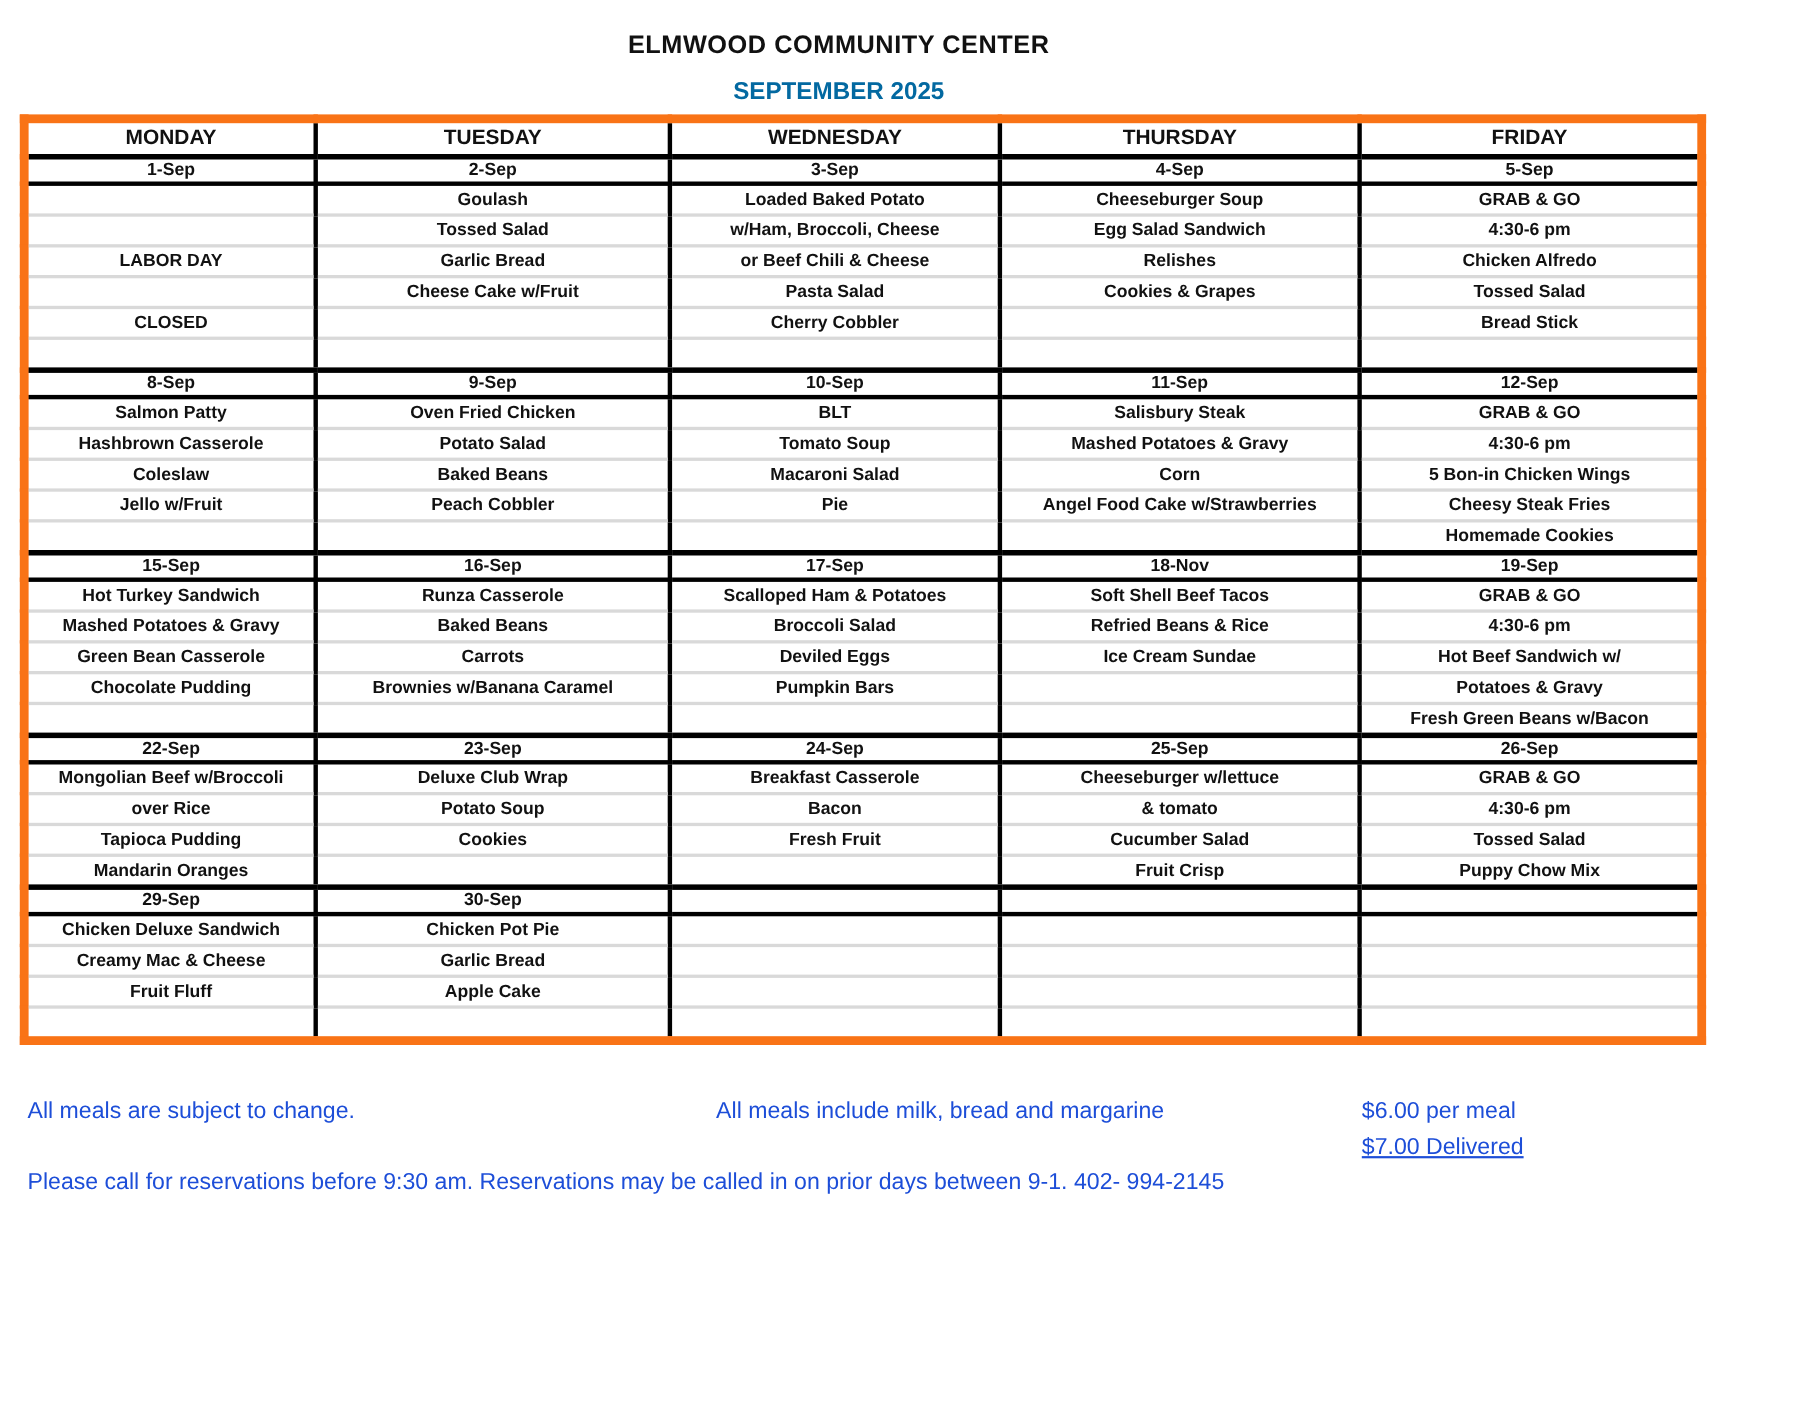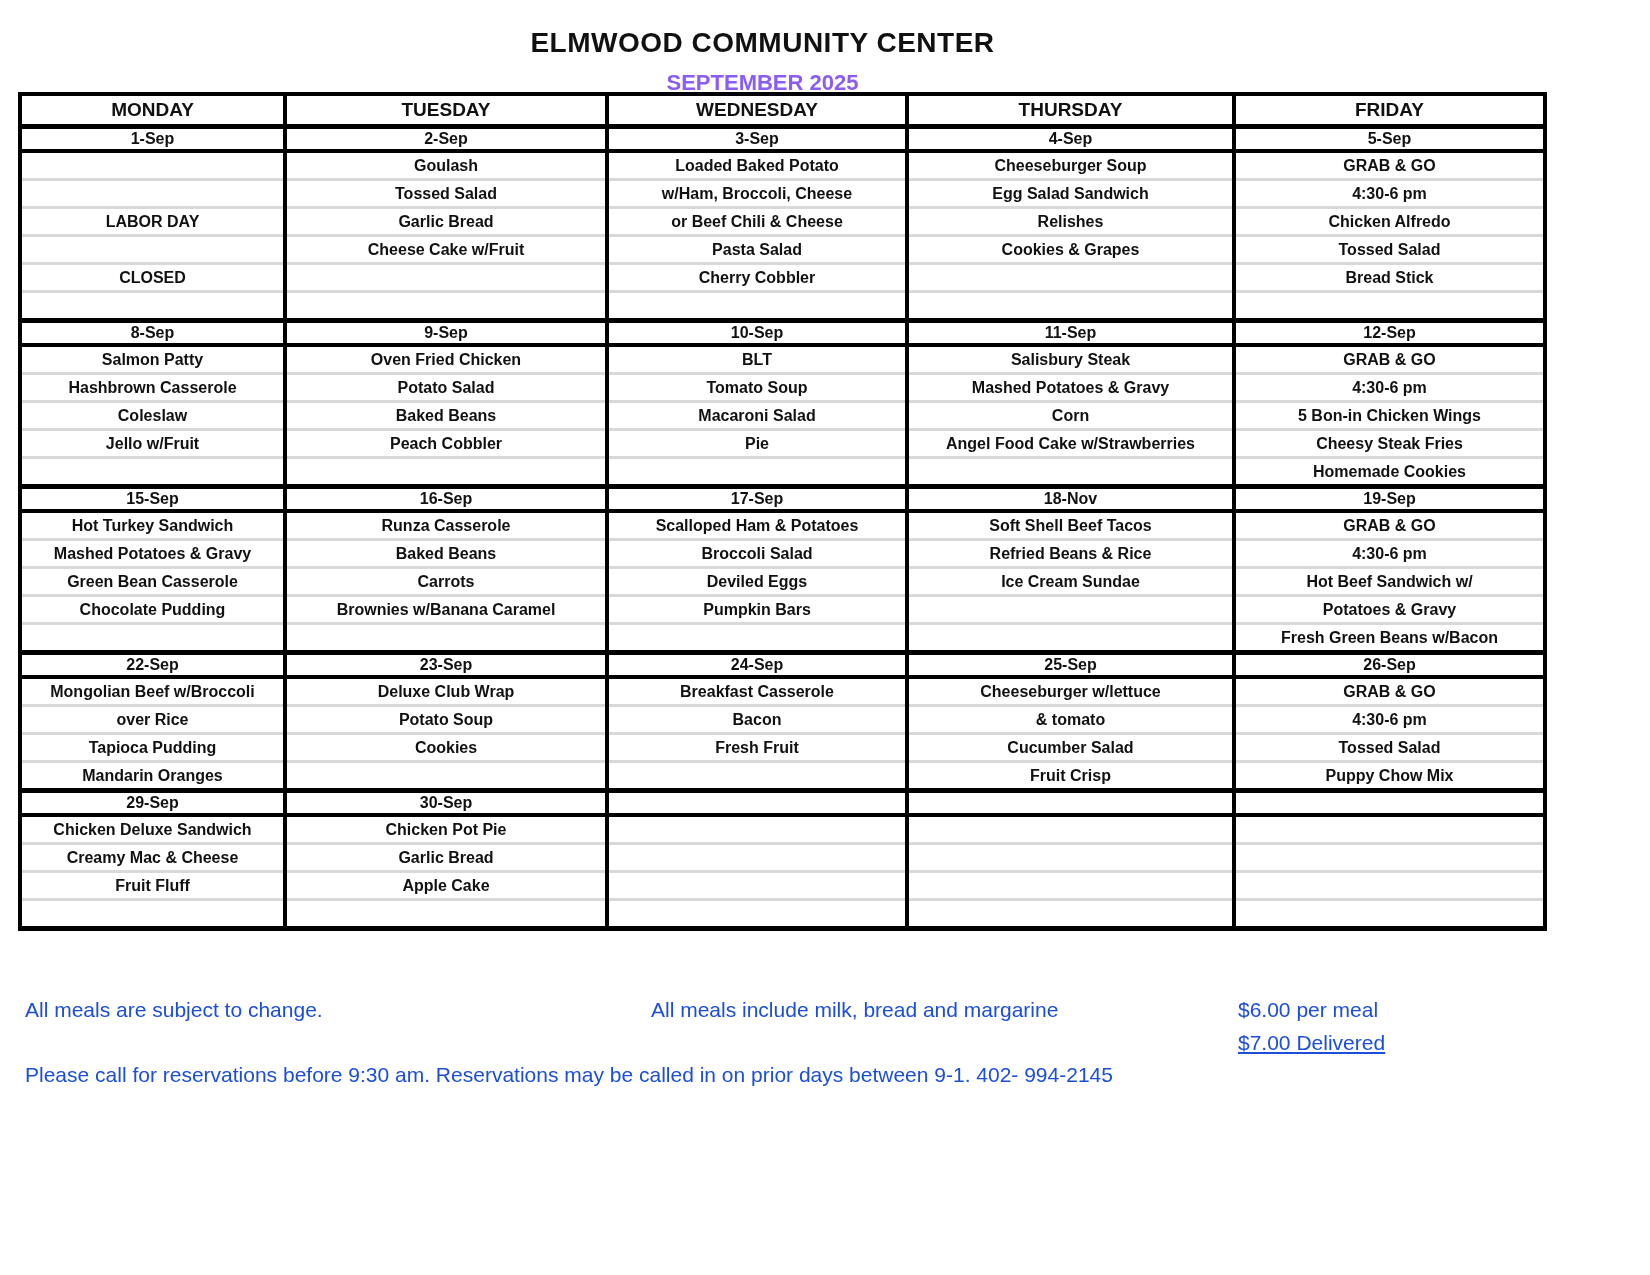--- a/index.html
+++ b/index.html
@@ -7,33 +7,33 @@
     width: 1650px; height: 1275px;
     background: #ffffff;
     font-family: "Liberation Sans", sans-serif;
     --red: #C00000;
     --rule: #d9d9d9;
   }
   .page { position: relative; width: 1650px; height: 1275px; overflow: hidden; }
 
   .title {
     position: absolute; top: 27px; left: 0; width: 1525px;
-    text-align: center; font-weight: bold; font-size: 28px; color: #111;
+    text-align: center; font-weight: bold; font-size: 23px; color: #111;
     letter-spacing: 0.5px;
   }
   .subtitle {
     position: absolute; top: 70px; left: 0; width: 1525px;
-    text-align: center; font-weight: bold; font-size: 22px; color: #8b5cf6;
+    text-align: center; font-weight: bold; font-size: 22px; color: #0369a1;
   }
 
   table.menu {
-    position: absolute; top: 92px; left: 18px;
+    position: absolute; top: 104px; left: 18px;
     width: 1525px; table-layout: fixed;
     border-collapse: collapse;
-    border: 3px solid #f97316;
+    border: 8px solid #f97316;
   }
   table.menu th {
     border: 4px solid #000;
     font-size: 19px; font-weight: bold; color: #111;
     height: 24px; padding: 2px 0;
     text-align: center;
   }
   table.menu td {
     text-align: center; font-weight: bold; font-size: 16px; color: #111;
     overflow: hidden; white-space: nowrap;

